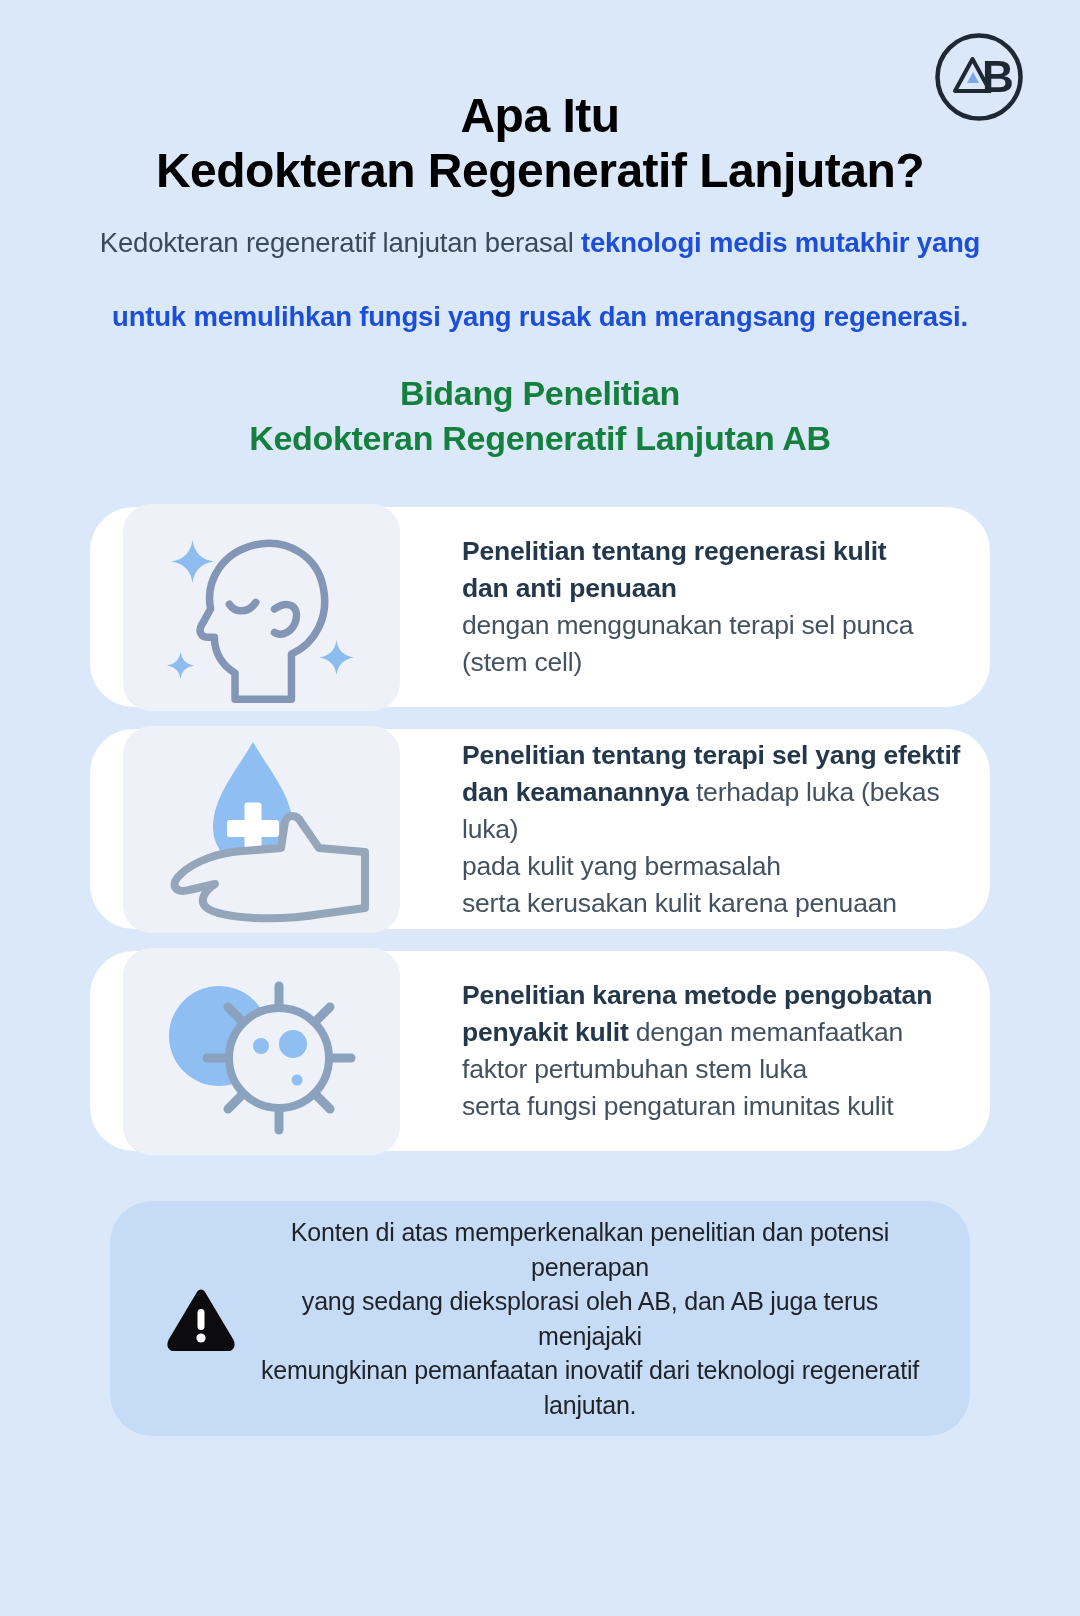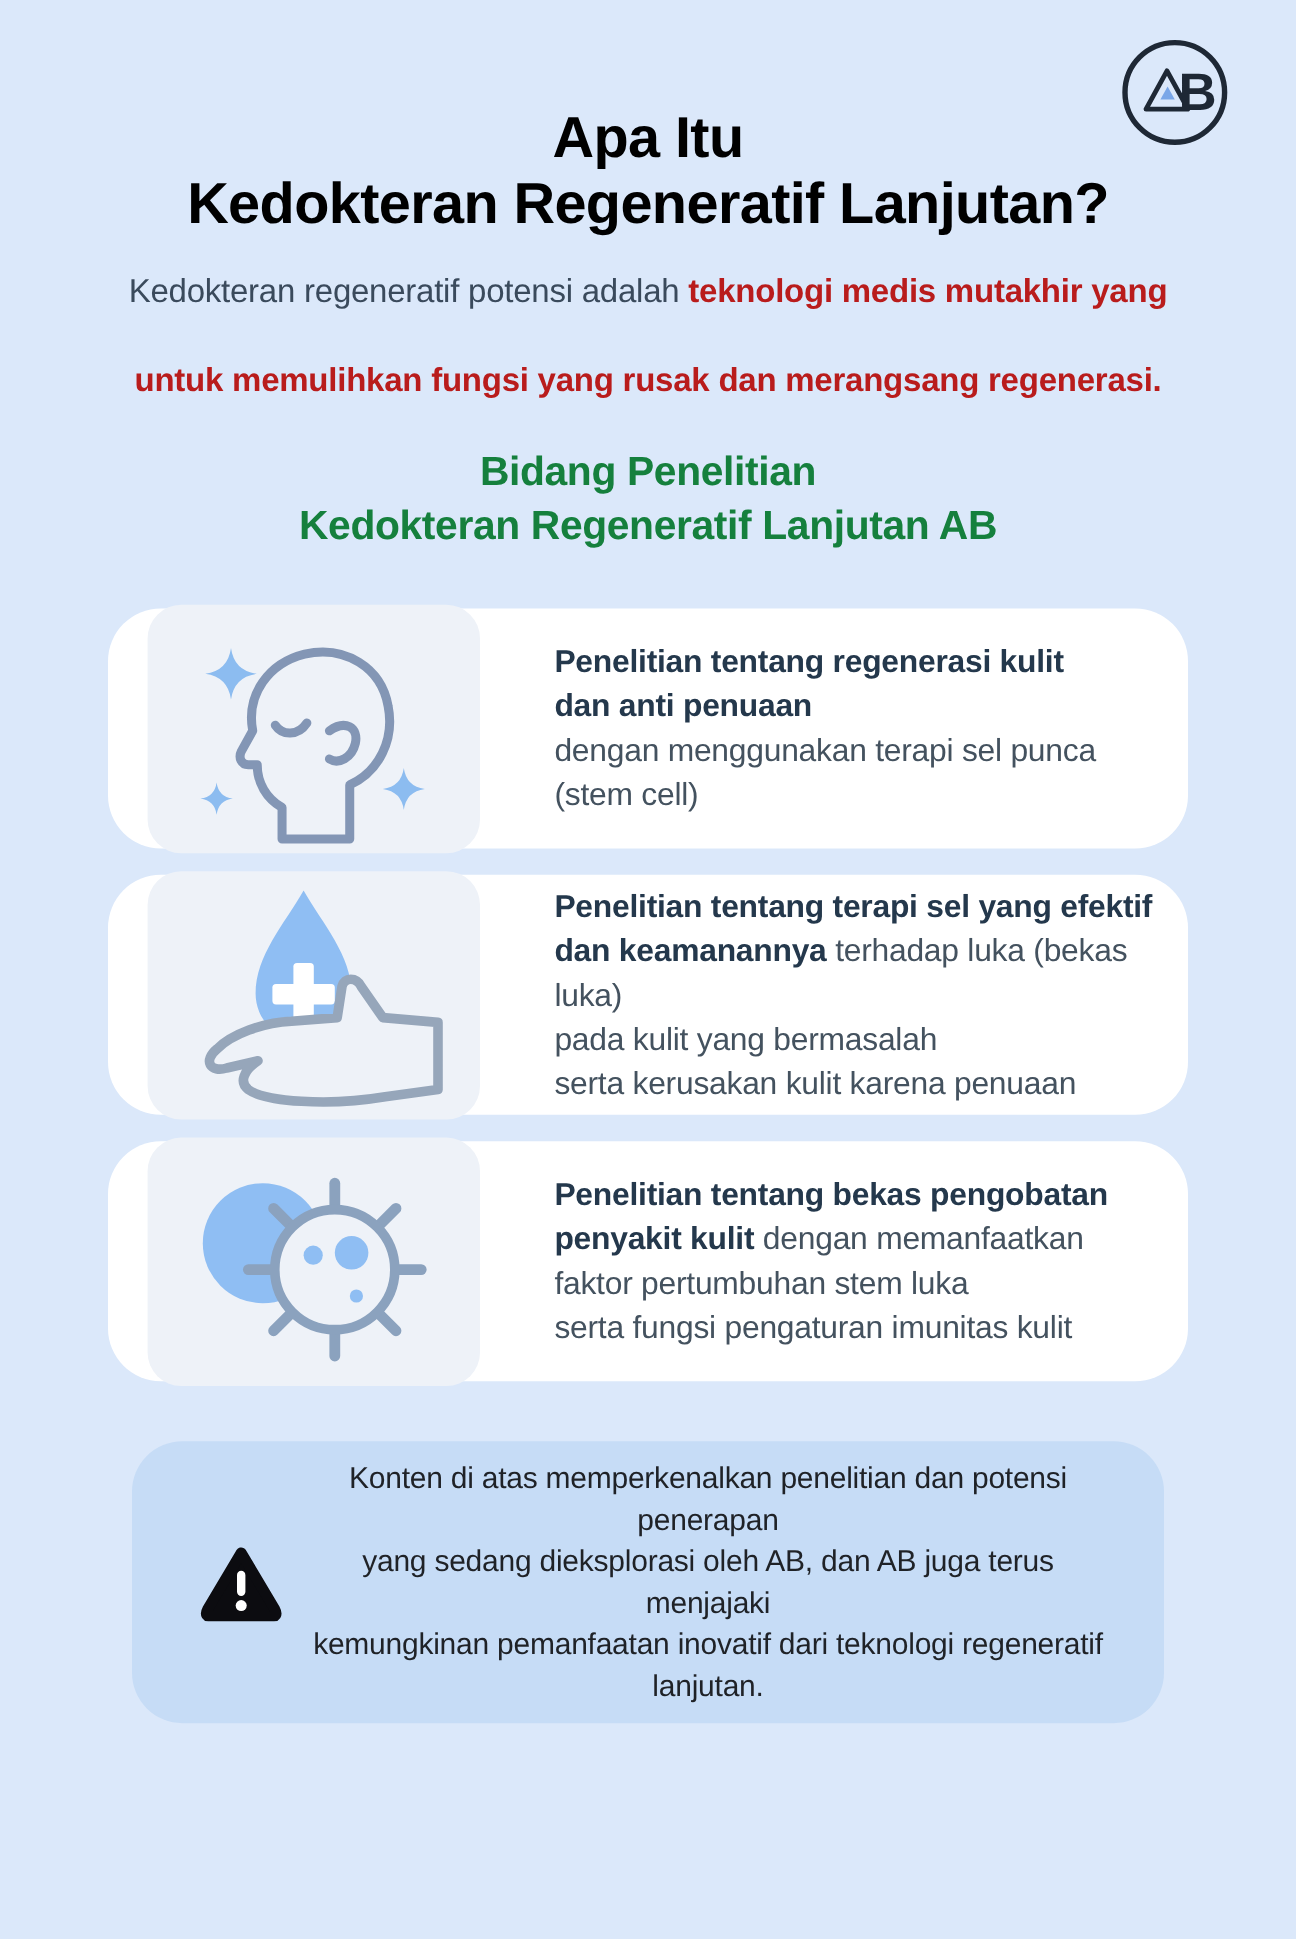--- a/index.html
+++ b/index.html
@@ -18,21 +18,21 @@
     text-align:center;
     font-size:48px;line-height:55px;font-weight:800;
     color:#000000;letter-spacing:-0.5px;
   }
   .intro{
     margin:26px 40px 0;
     text-align:center;
     font-size:27.5px;line-height:37px;font-weight:500;
     color:#3a4a5c;letter-spacing:-0.2px;
   }
-  .intro .accent{color:#b91c1c;font-weight:700;}
+  .intro .accent{color:#1d4ed8;font-weight:700;}
   .section-heading{
     margin:36px 40px 0;
     text-align:center;
     font-size:34px;line-height:45px;font-weight:800;
     color:#15803d;letter-spacing:-0.3px;
   }
   .cards{width:900px;margin:46px auto 0;}
   .card{
     background:#ffffff;border-radius:44px;
     height:200px;margin-bottom:22px;
@@ -77,21 +77,21 @@
       <text x="50" y="62" font-size="44" font-weight="bold" fill="#1e2835" font-family="Liberation Sans, sans-serif">B</text>
     </svg>
   </div>
 
   <div class="title">
     <div>Apa Itu</div>
     <div>Kedokteran Regeneratif Lanjutan?</div>
   </div>
 
   <div class="intro">
-    <span>Kedokteran regeneratif potensi adalah </span><span class="accent">teknologi medis mutakhir yang</span><br>
+    <span>Kedokteran regeneratif lanjutan berasal </span><span class="accent">teknologi medis mutakhir yang</span><br>
     <br>
     <span class="accent">untuk memulihkan fungsi yang rusak dan merangsang regenerasi.</span>
   </div>
 
   <div class="section-heading">
     <div>Bidang Penelitian</div>
     <div>Kedokteran Regeneratif Lanjutan AB</div>
   </div>
 
   <div class="cards">
@@ -150,21 +150,21 @@
             <line x1="156" y1="70" x2="156" y2="38"></line>
             <line x1="184" y1="82" x2="207" y2="59"></line>
           </g>
           <circle cx="156" cy="110" r="50" fill="#eef2f8" stroke="#8ba2be" stroke-width="8"></circle>
           <circle cx="138" cy="98" r="8" fill="#8fbef3"></circle>
           <circle cx="170" cy="96" r="14" fill="#8fbef3"></circle>
           <circle cx="174" cy="132" r="5.5" fill="#8fbef3"></circle>
         </svg>
       </div>
       <div class="card-text">
-        <div><b>Penelitian tentang bekas pengobatan</b></div>
+        <div><b>Penelitian karena metode pengobatan</b></div>
         <div><b>penyakit kulit</b><span> dengan memanfaatkan</span></div>
         <div>faktor pertumbuhan stem luka</div>
         <div>serta fungsi pengaturan imunitas kulit</div>
       </div>
     </div>
 
   </div>
 
   <div class="disclaimer">
     <div class="warning">

